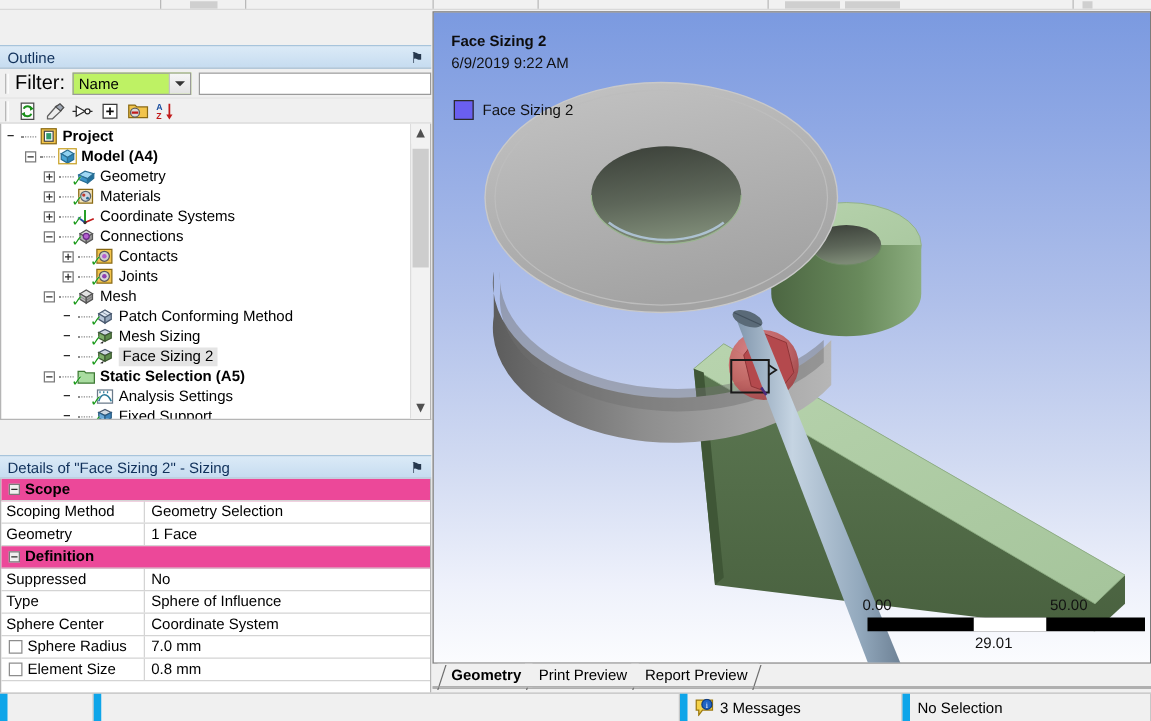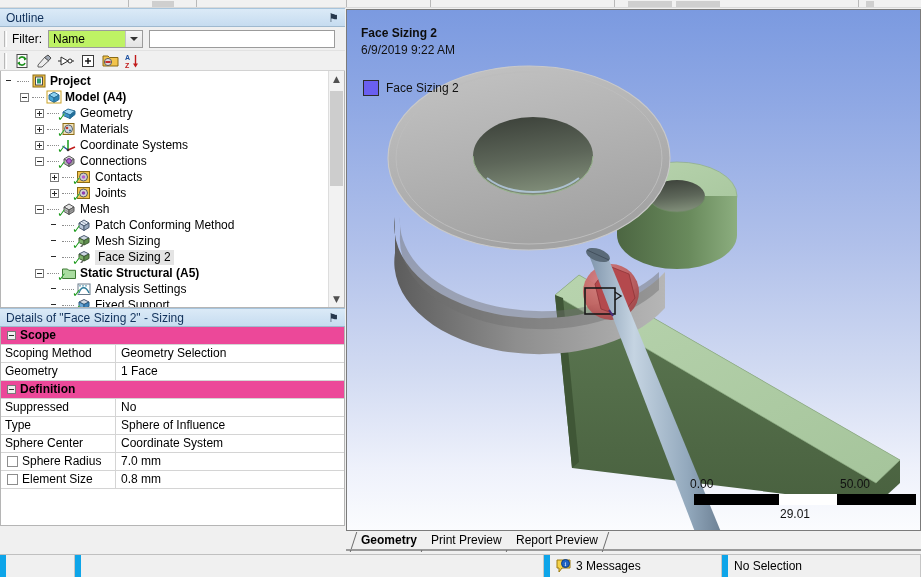--- a/index.html
+++ b/index.html
@@ -38,36 +38,37 @@
   .panel-header {
     position: relative;
     height: 19px;
     background: linear-gradient(to bottom, #dbeaf7 0%, #c6dcf0 100%);
     border-top: 1px solid #a7c4dc;
     border-bottom: 1px solid #9fb9cf;
     display: flex; align-items: center;
     padding-left: 6px;
     font-size: 12px;
     color: #10305a;
+    margin-top: 28px;
   }
   .panel-header .pin {
     position: absolute; right: 6px; top: 2px;
     font-size: 12px; color: #27384d; line-height: 14px;
     font-family: "DejaVu Sans", sans-serif;
   }
 
   
   .filter-row {
     height: 24px; background: #f0f0f0;
     display: flex; align-items: center;
     padding-left: 4px;
     border-bottom: 1px solid #e2e2e2;
   }
   .grip { width: 3px; height: 16px; border-left: 1px solid #b8b8b8; border-right:1px solid #fff; margin-right: 5px; }
-  .filter-label { font-size: 12px; margin-right: 6px; }
+  .filter-label { font-size: 16px; margin-right: 6px; }
   .combo {
     position: relative;
     width: 95px; height: 18px; background: #bef264;
     border: 1px solid #9b9b9b;
     display: flex; align-items: center;
     padding-left: 4px; font-size: 12px;
   }
   .combo .arrow {
     position: absolute; right: 0; top: 0; width: 17px; height: 16px;
     background: linear-gradient(to bottom,#f6f6f6,#e3e3e3);
@@ -472,21 +473,21 @@
               </svg><span class="chk">✓</span></span>
             <span class="tlabel sel">Face Sizing 2</span>
           </div>
           <div class="tnode">
             <span class="indent" style="width: 30px;"></span>
             <span class="pm minus"></span>
             <span class="dots"></span>
             <span class="ico"><svg width="16" height="14" viewBox="0 0 16 14">
                 <path d="M1.5,3 h5 l1.2,1.3 H14.5 V12.5 H1.5 Z" fill="#a9dca0" stroke="#3e7a34"></path>
               </svg><span class="chk">✓</span></span>
-            <span class="tlabel bold">Static Structural (A5)</span>
+            <span class="tlabel bold">Static Selection (A5)</span>
           </div>
           <div class="tnode">
             <span class="indent" style="width: 45px;"></span>
             <span class="pm none"></span>
             <span class="dots"></span>
             <span class="ico"><svg width="16" height="14" viewBox="0 0 16 14">
                 <rect x="2" y="2" width="12" height="10.5" fill="#fff" stroke="#6a7a8a"></rect>
                 <path d="M3,11 C5,4 10,4 13,11" fill="none" stroke="#2a7a9a" stroke-width="1.3"></path>
                 <line x1="4" y1="3" x2="4" y2="4.6" stroke="#2a7a9a"></line>
                 <line x1="7" y1="3" x2="7" y2="4.6" stroke="#2a7a9a"></line>

